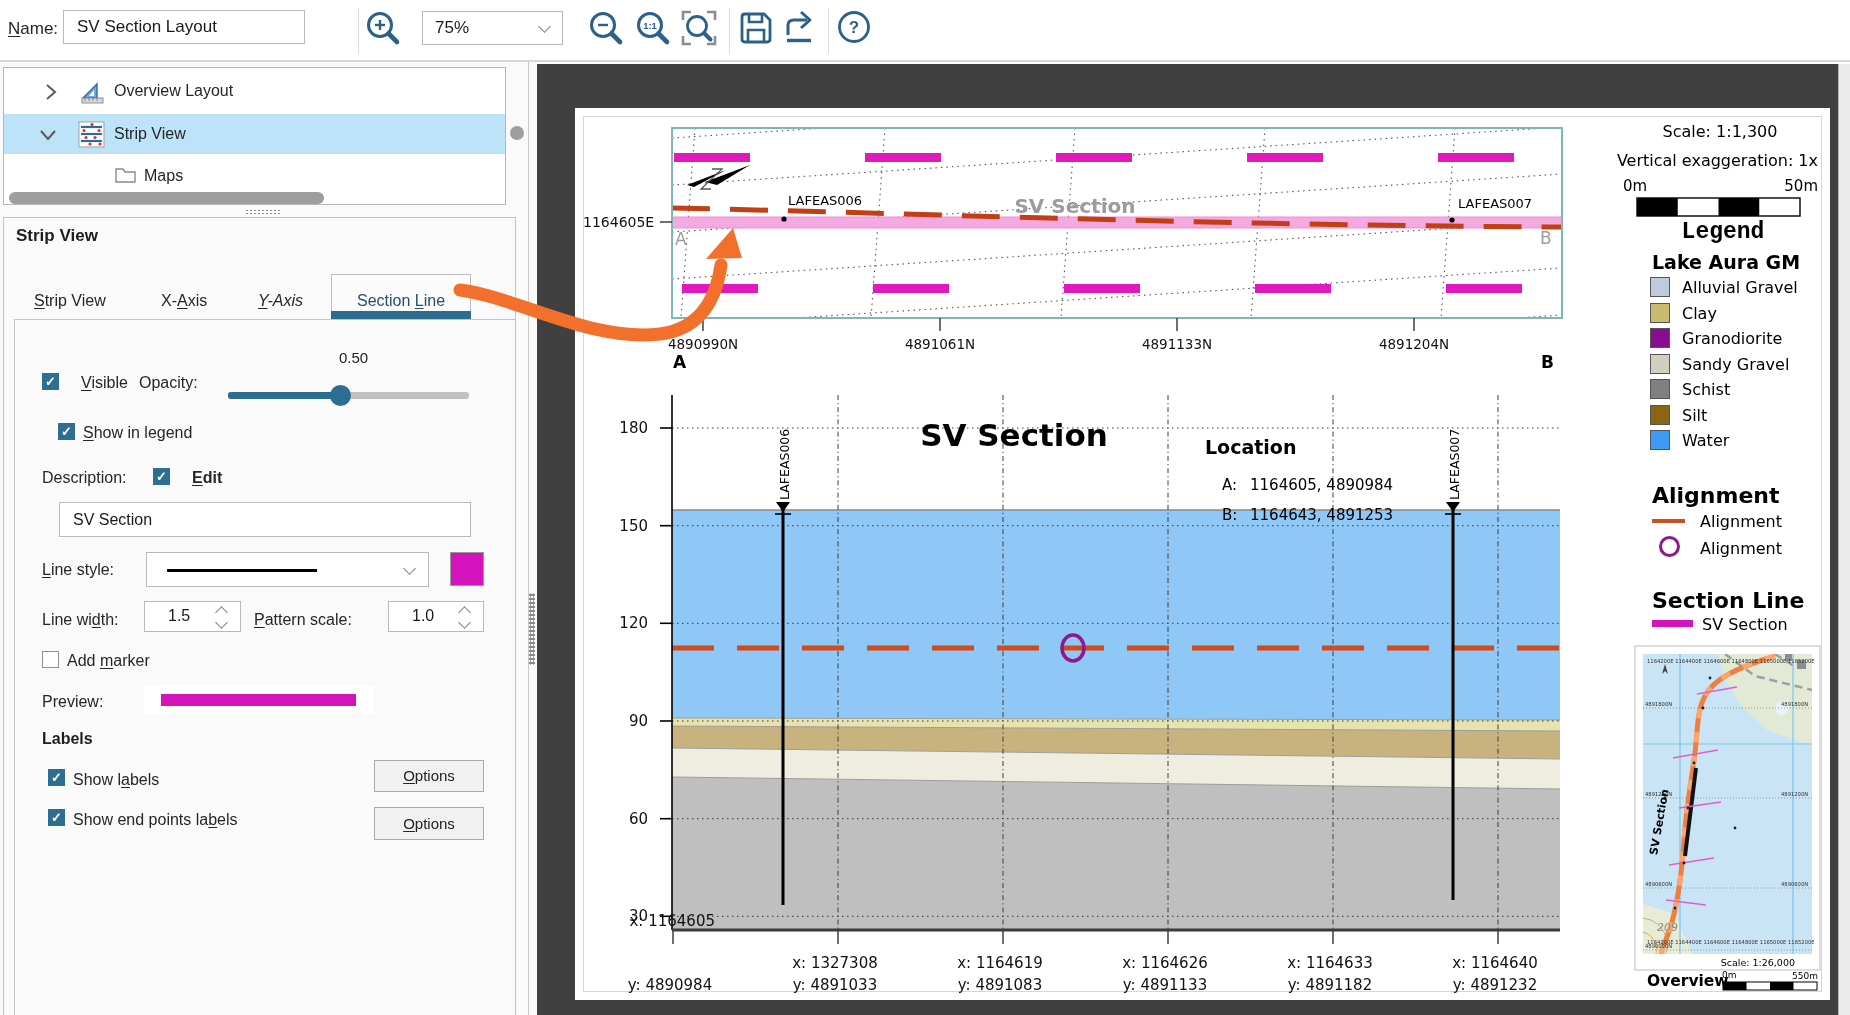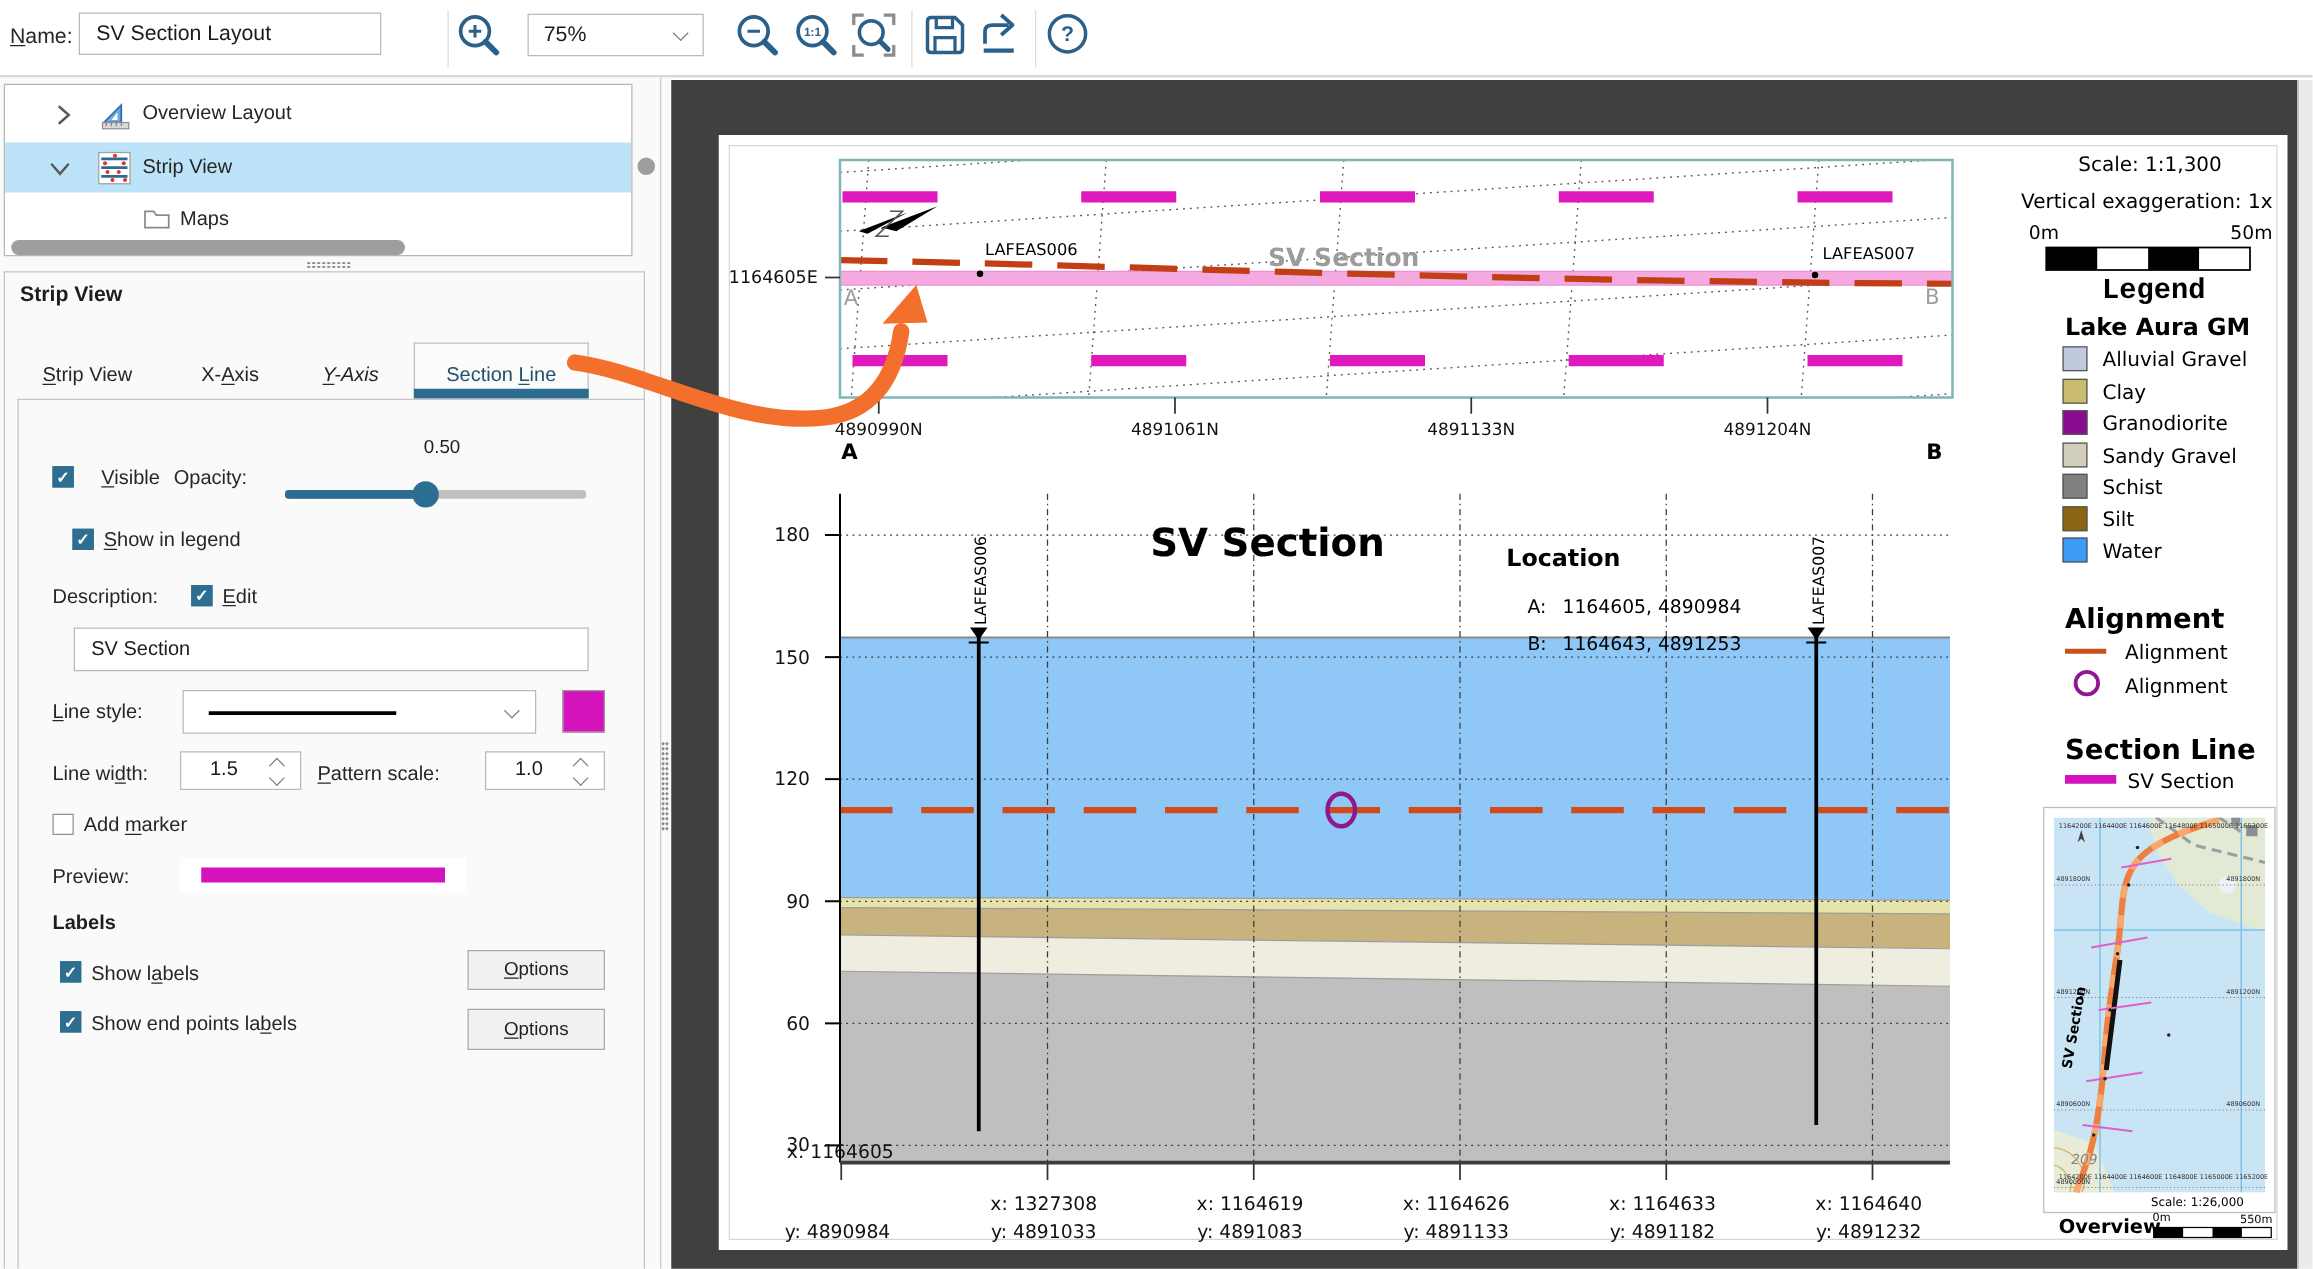--- a/index.html
+++ b/index.html
@@ -147,21 +147,21 @@
     <div class="abs lbl" style="left:135px;top:156px;">Opacity:</div>
     <div class="abs" style="left:224px;top:174px;width:241px;height:7px;background:#C0C0C0;border-radius:3px;"></div>
     <div class="abs" style="left:224px;top:174px;width:113px;height:7px;background:#2C6E91;border-radius:3px;"></div>
     <div class="abs" style="left:326px;top:167px;width:21px;height:21px;background:#2C6E91;border-radius:50%;"></div>
 
     <div class="abs cb on" style="left:54px;top:205px;">✓</div>
     <div class="abs lbl" style="left:79px;top:206px;"><span></span><span class="mn">S</span><span>how in legend</span></div>
 
     <div class="abs lbl" style="left:38px;top:251px;">Description:</div>
     <div class="abs cb on" style="left:149px;top:250px;">✓</div>
-    <div class="abs lbl" style="left:174px;top:251px;"><span></span><span class="mn">E</span><span>dit</span></div>
+    <div class="abs lbl" style="left:188px;top:251px;font-weight:bold;"><span></span><span class="mn">E</span><span>dit</span></div>
 
     <input class="abs inp" style="left: 55px; top: 284px; width: 412px; height: 35px; padding-left: 13px;" value="SV Section">
 
     <div class="abs lbl" style="left:38px;top:343px;"><span></span><span class="mn">L</span><span>ine style:</span></div>
     <div class="abs inp" style="left:142px;top:334px;width:283px;height:35px;">
       <div class="abs" style="left:20px;top:16px;width:150px;height:2.5px;background:#000;"></div>
       <span class="chev abs" style="left:258px;top:11px;"></span>
     </div>
     <div class="abs" style="left: 446px; top: 334px; width: 34px; height: 34px; border: 1px solid rgb(153, 153, 153); background: rgb(212, 19, 188);"></div>
 

